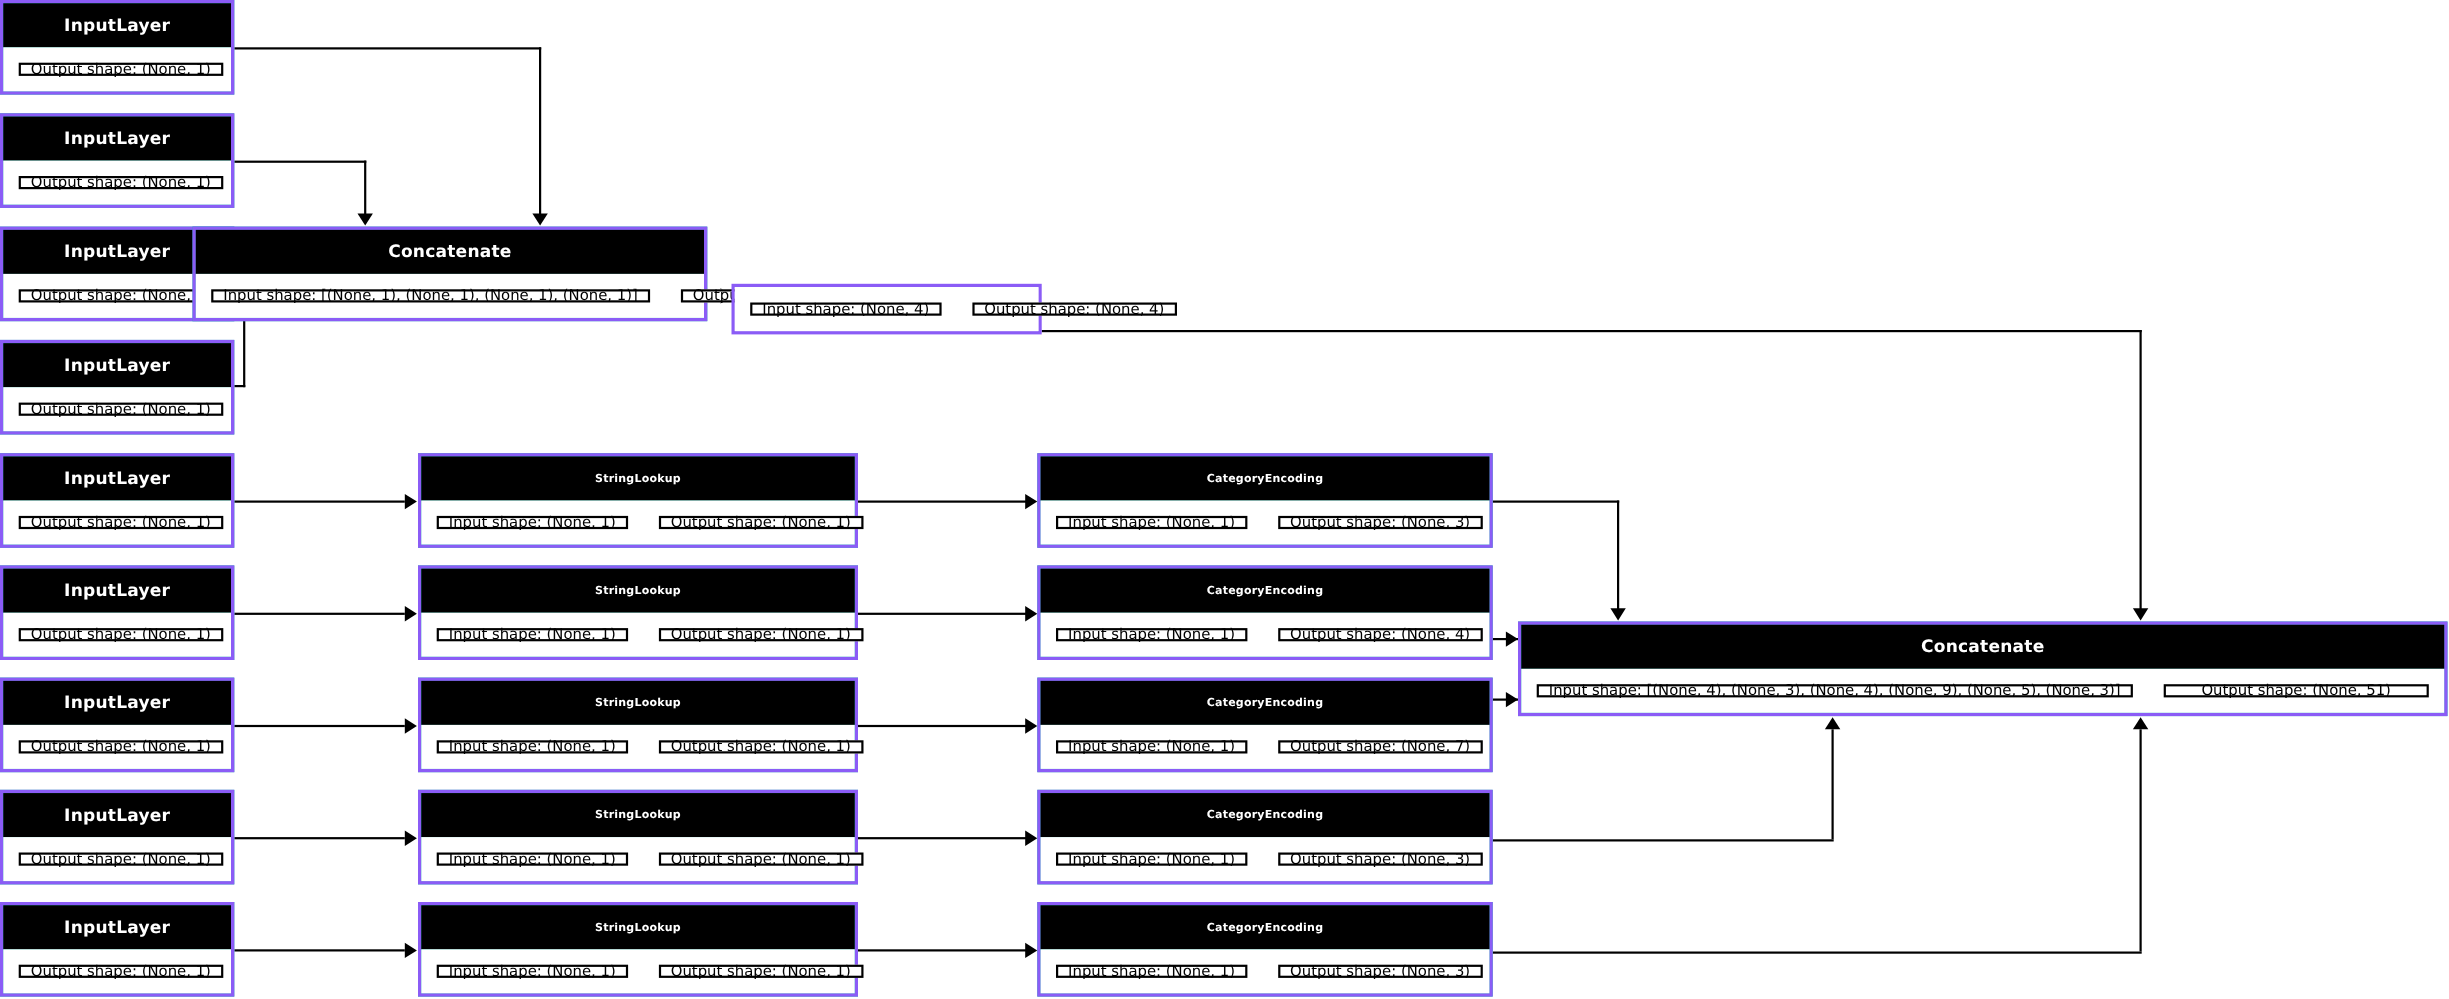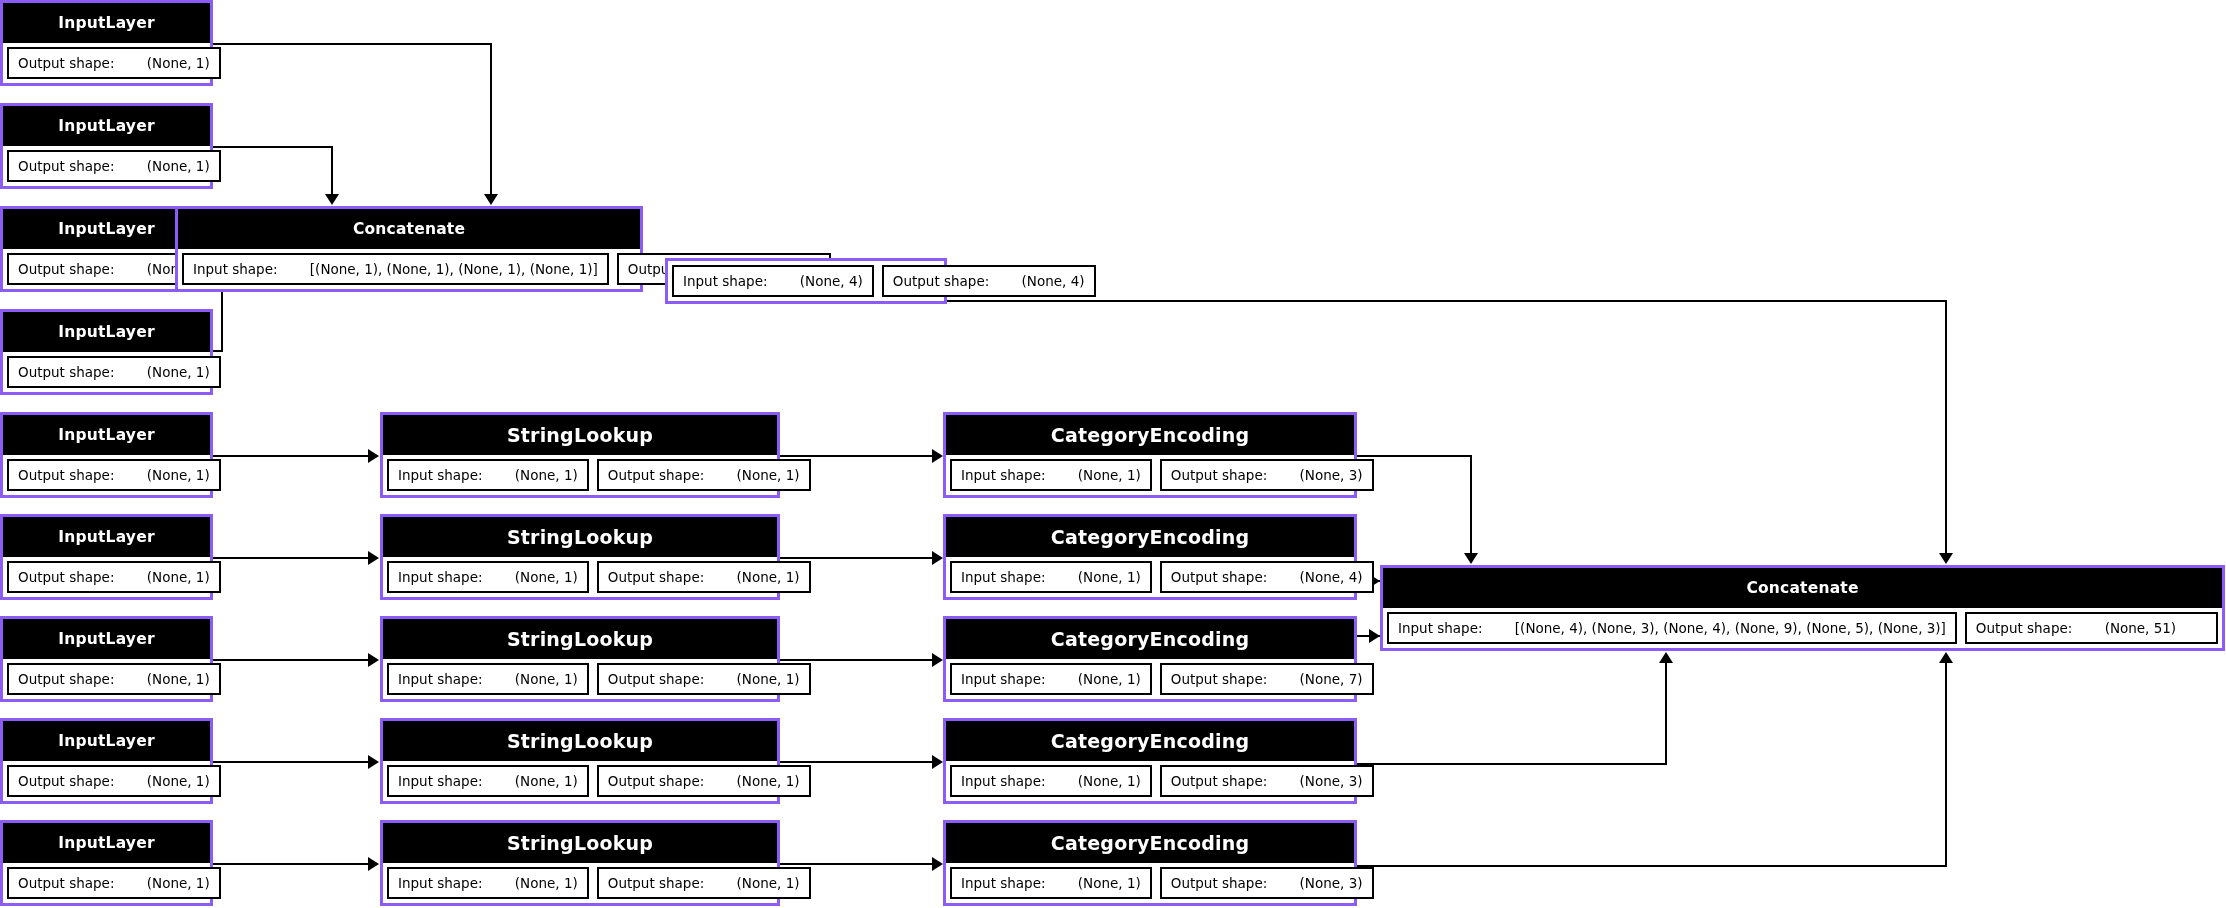--- a/index.html
+++ b/index.html
@@ -10,37 +10,37 @@
   
   .node{position:absolute;box-sizing:border-box;border:3px solid #8b5cf6;background:#14b8a6;}
   .node-title{
     background:#000000;color:#ffffff;font-weight:bold;
     display:flex;align-items:center;justify-content:center;
     letter-spacing:.2px;box-sizing:border-box;width:100%;
   }
   .node-body{display:flex;width:100%;box-sizing:border-box;background:#ffffff;}
   .cell{
     box-sizing:border-box;background:#ffffff;color:#000000;
-    display:flex;align-items:center;
+    display:flex;align-items:center;justify-content:center;
     padding:0 9px;white-space:nowrap;border:2px solid #000000;
-    margin:4px;flex:1 1 auto;gap:14px;
+    margin:14px;flex:1 1 auto;
   }
   .cell b{font-weight:normal;}
   .cell .lbl{font-weight:normal;}
 
   
   .t-in   .node-title{height:40px;font-size:15.5px;}
   .t-in   .node-body {height:40px;}
   .t-in   .cell      {font-size:13.5px;}
 
   .t-proc .node-title{height:40px;font-size:15.5px;}
   .t-proc .node-body {height:40px;}
   .t-proc .cell      {font-size:13.5px;}
 
-  .t-cat  .node-title{height:40px;font-size:19px;}
+  .t-cat  .node-title{height:40px;font-size:10px;}
   .t-cat  .node-body {height:40px;}
   .t-cat  .cell      {font-size:13.5px;}
 
   .t-big  .node-title{height:40px;font-size:15.5px;}
   .t-big  .node-body {height:40px;}
   .t-big  .cell      {font-size:13.5px;}
 
   
   .edge{position:absolute;background:#000000;}
   .h{height:2px;}

